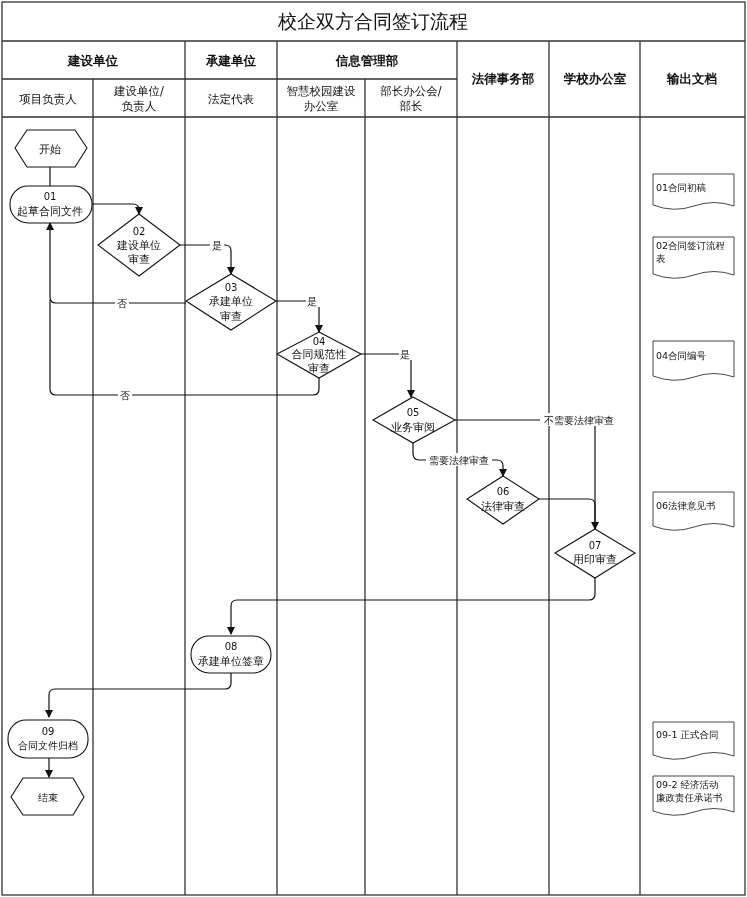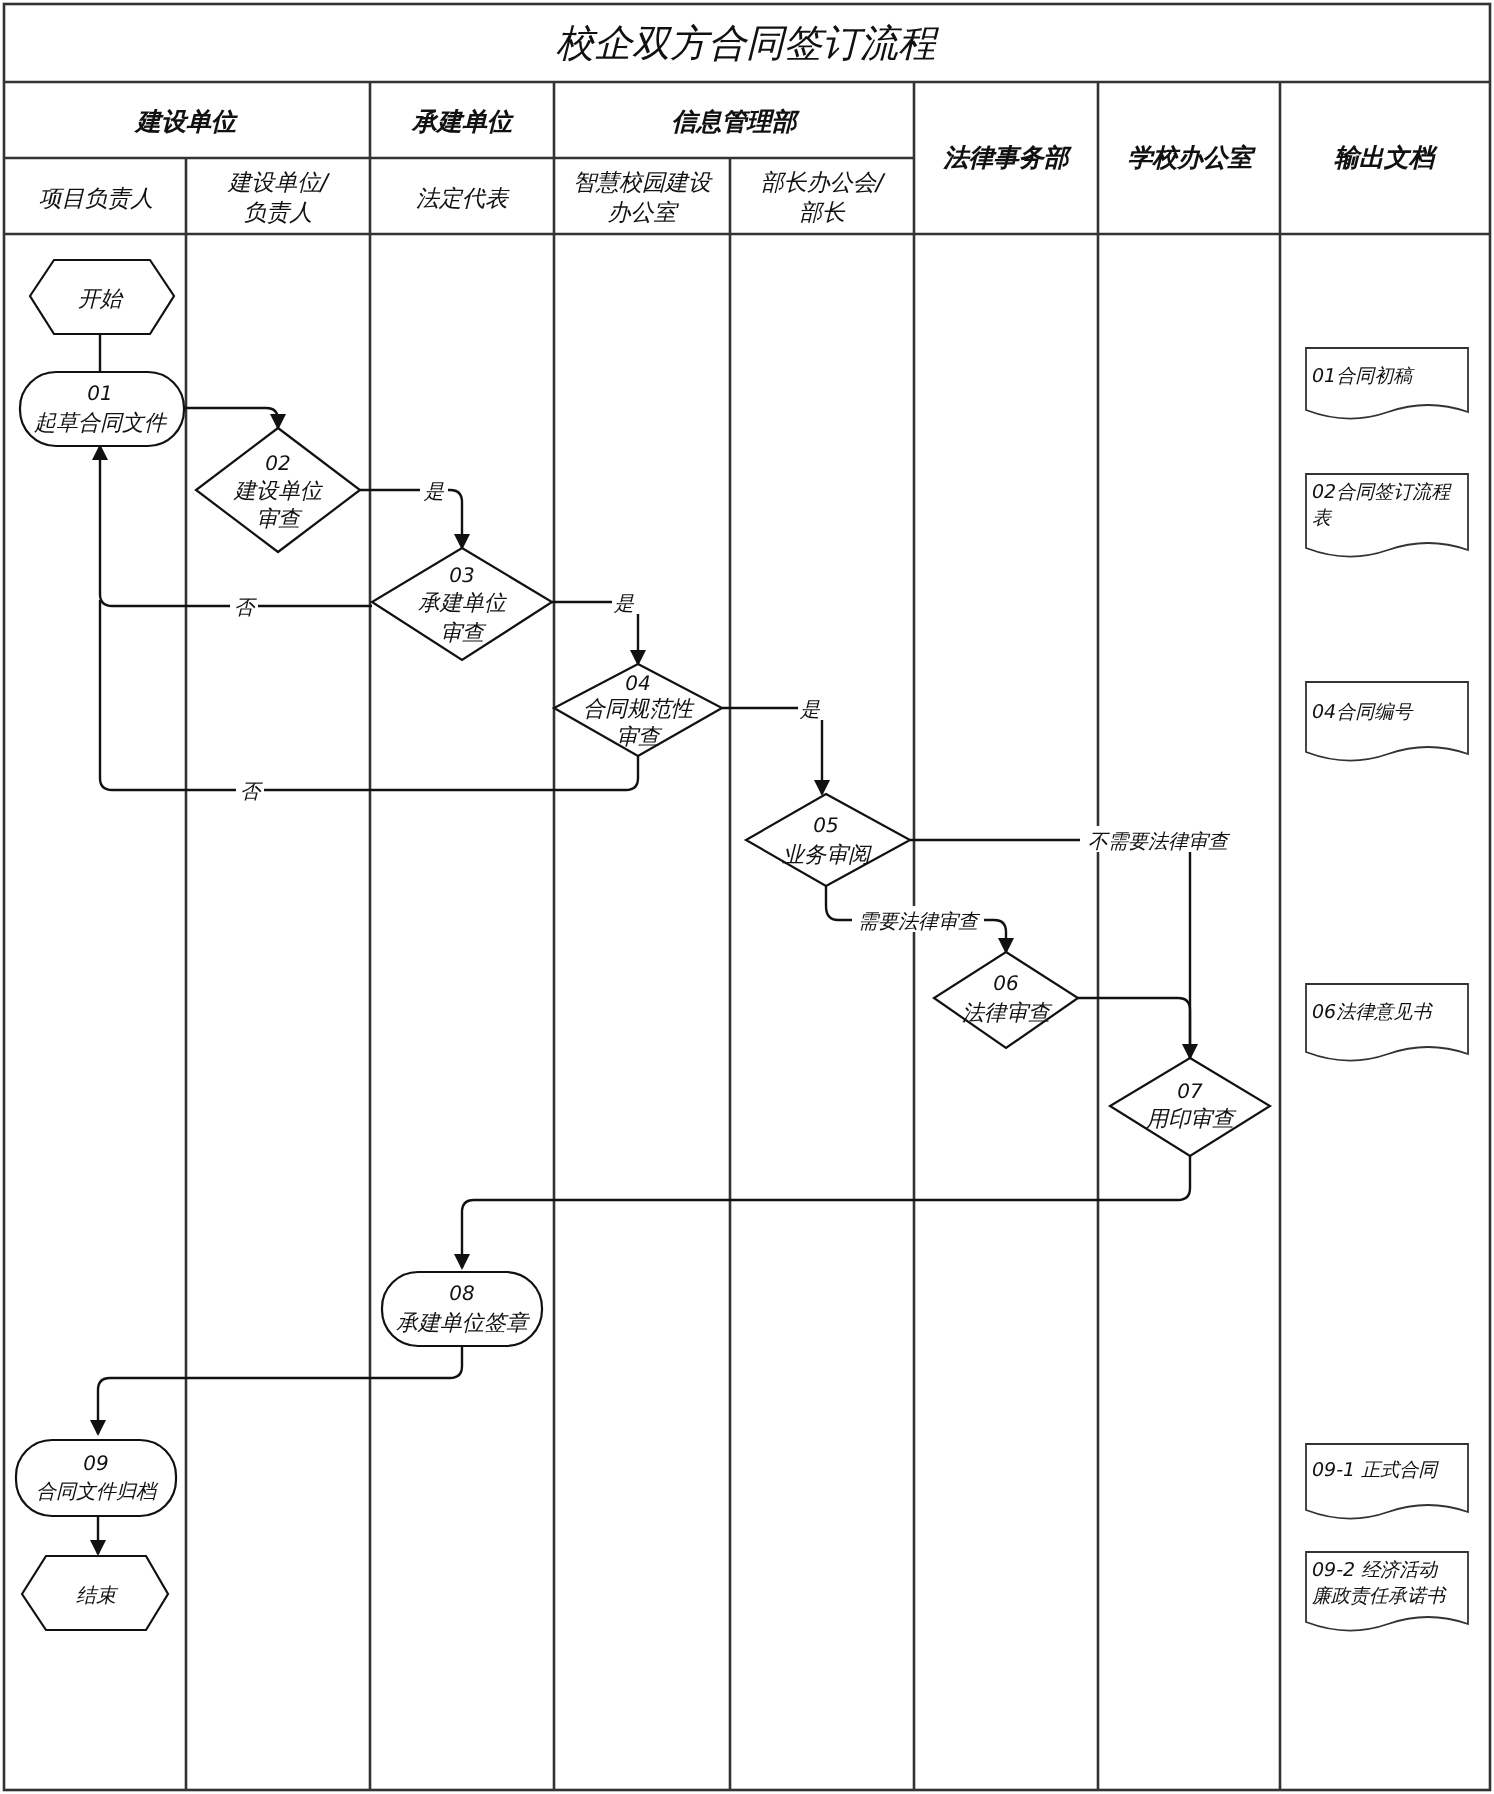--- a/index.html
+++ b/index.html
@@ -1,17 +1,17 @@
 <!DOCTYPE html>
 <html><head>
 <meta charset="utf-8">
 <style>
   html, body { margin:0; padding:0; background:#ffffff; }
   body { width:747px; height:897px; overflow:hidden; font-family:"DejaVu Sans", sans-serif; }
-  #stage { position:relative; width:747px; height:897px;font-style:italic; }
+  #stage { position:relative; width:747px; height:897px; }
   svg { position:absolute; left:0; top:0; }
   .lane { stroke:#333; stroke-width:1.3; fill:none; }
   .flow { stroke:#111; stroke-width:1.2; fill:none; }
   .shape { stroke:#111; stroke-width:1.1; fill:#fff; }
   .doc { stroke:#333; stroke-width:0.9; fill:#fff; }
   text { fill:#111; font-family:"DejaVu Sans", sans-serif; }
   .title { font-size:19px; }
   .hdr { font-size:12.5px; font-weight:bold; }
   .sub { font-size:11.5px; }
   .lbl { font-size:11px; }

